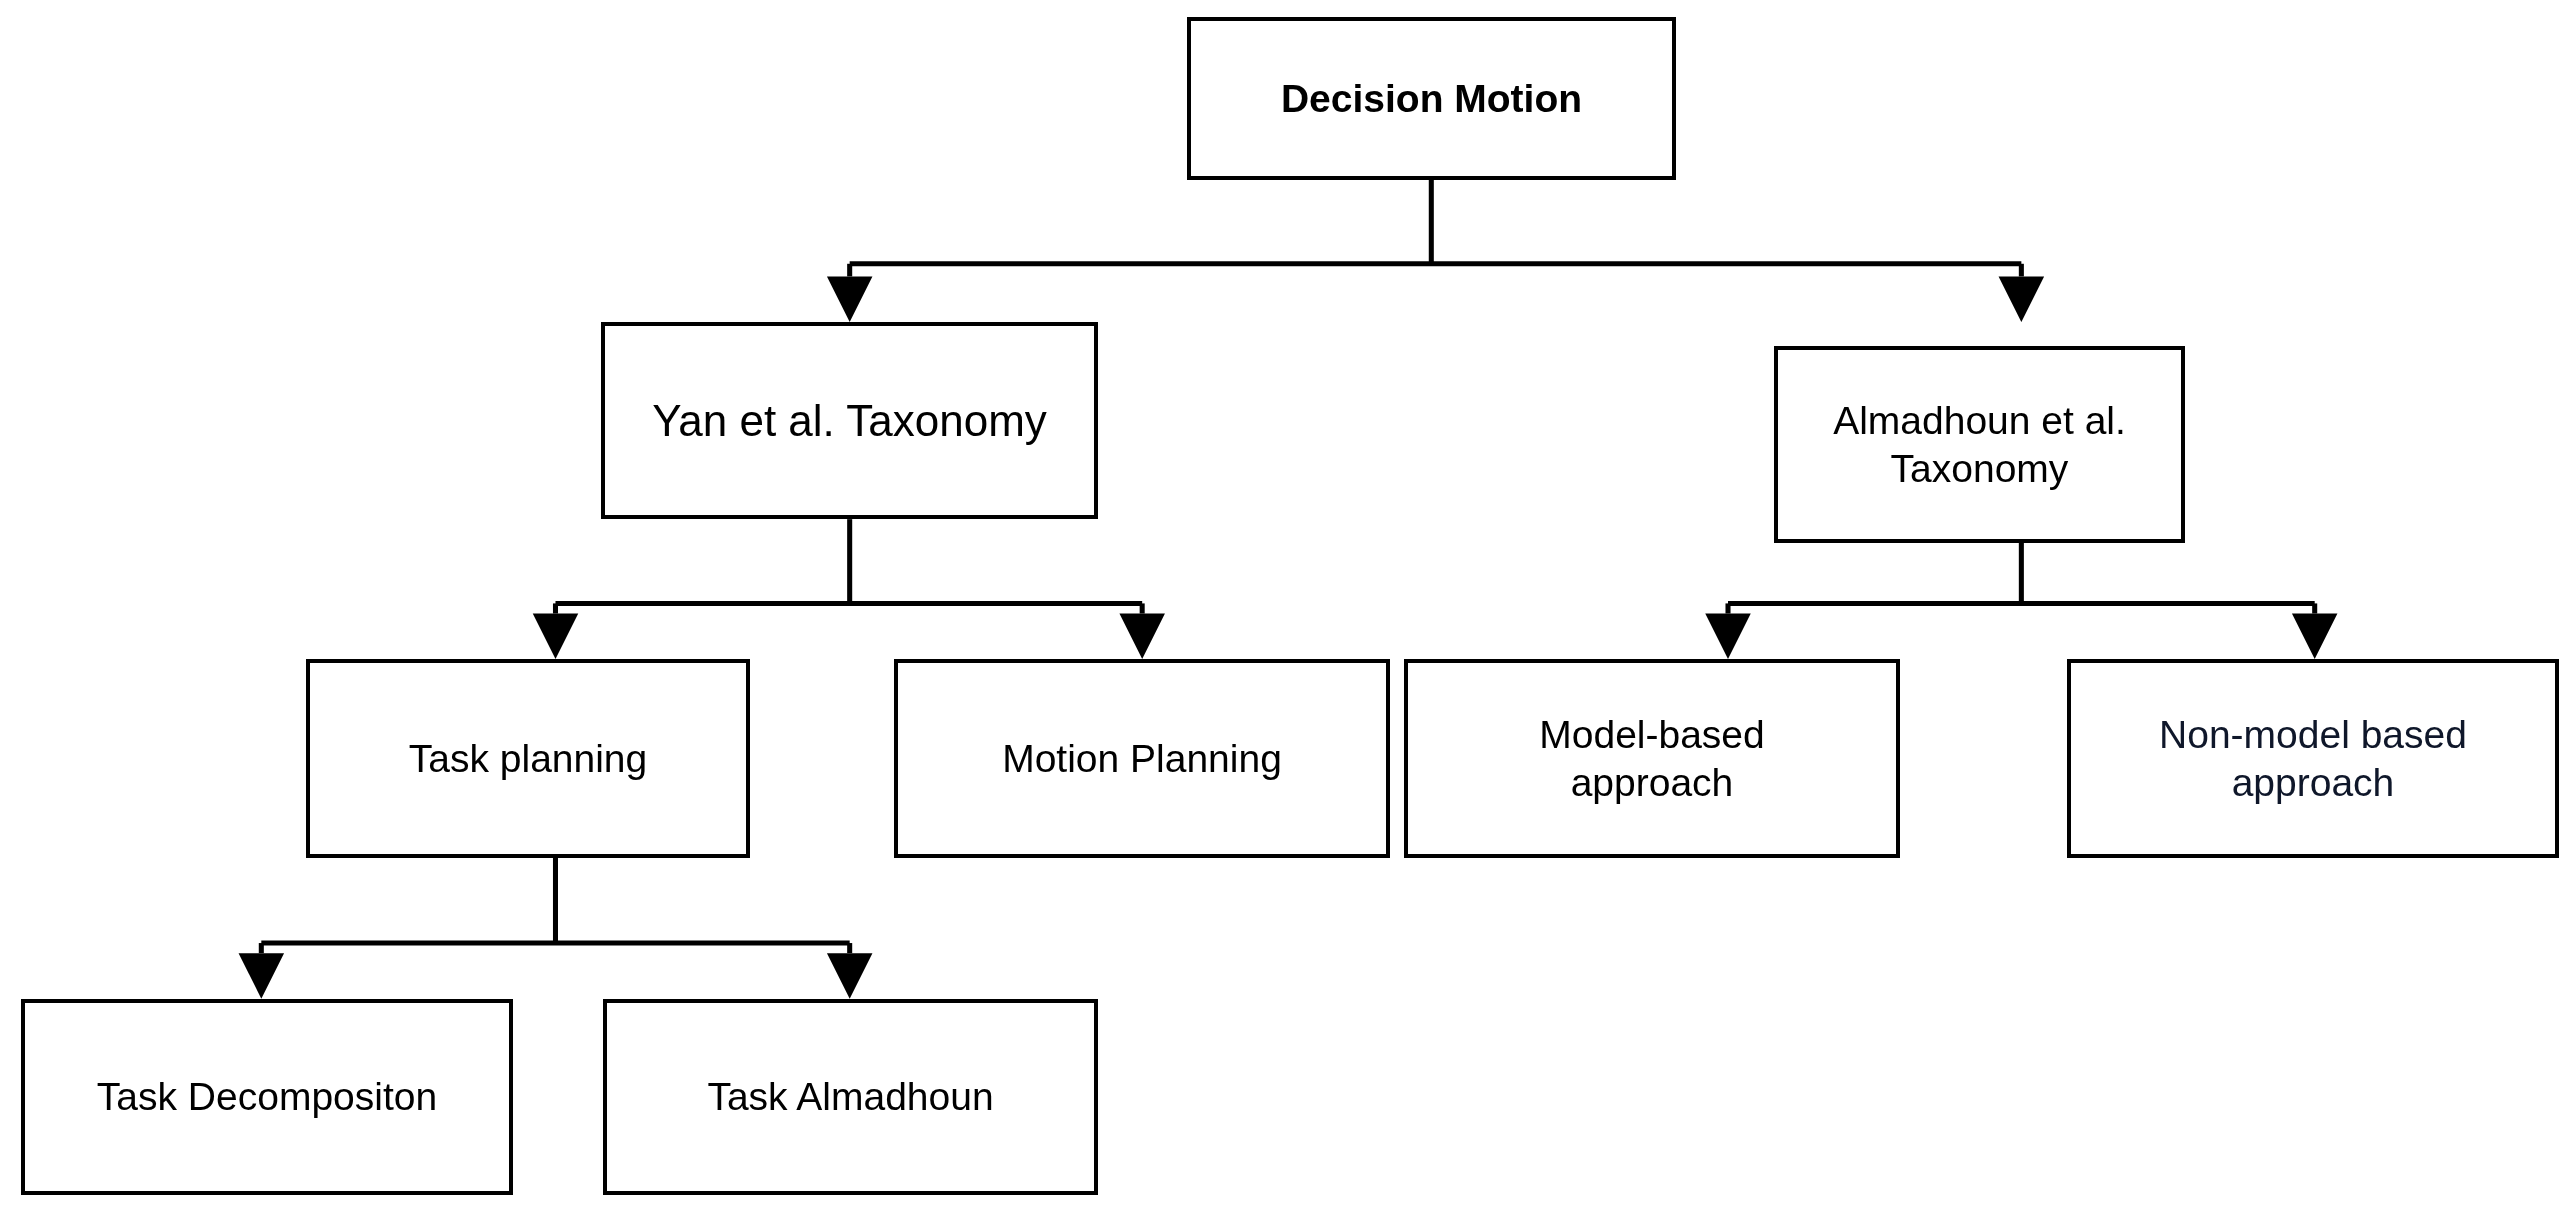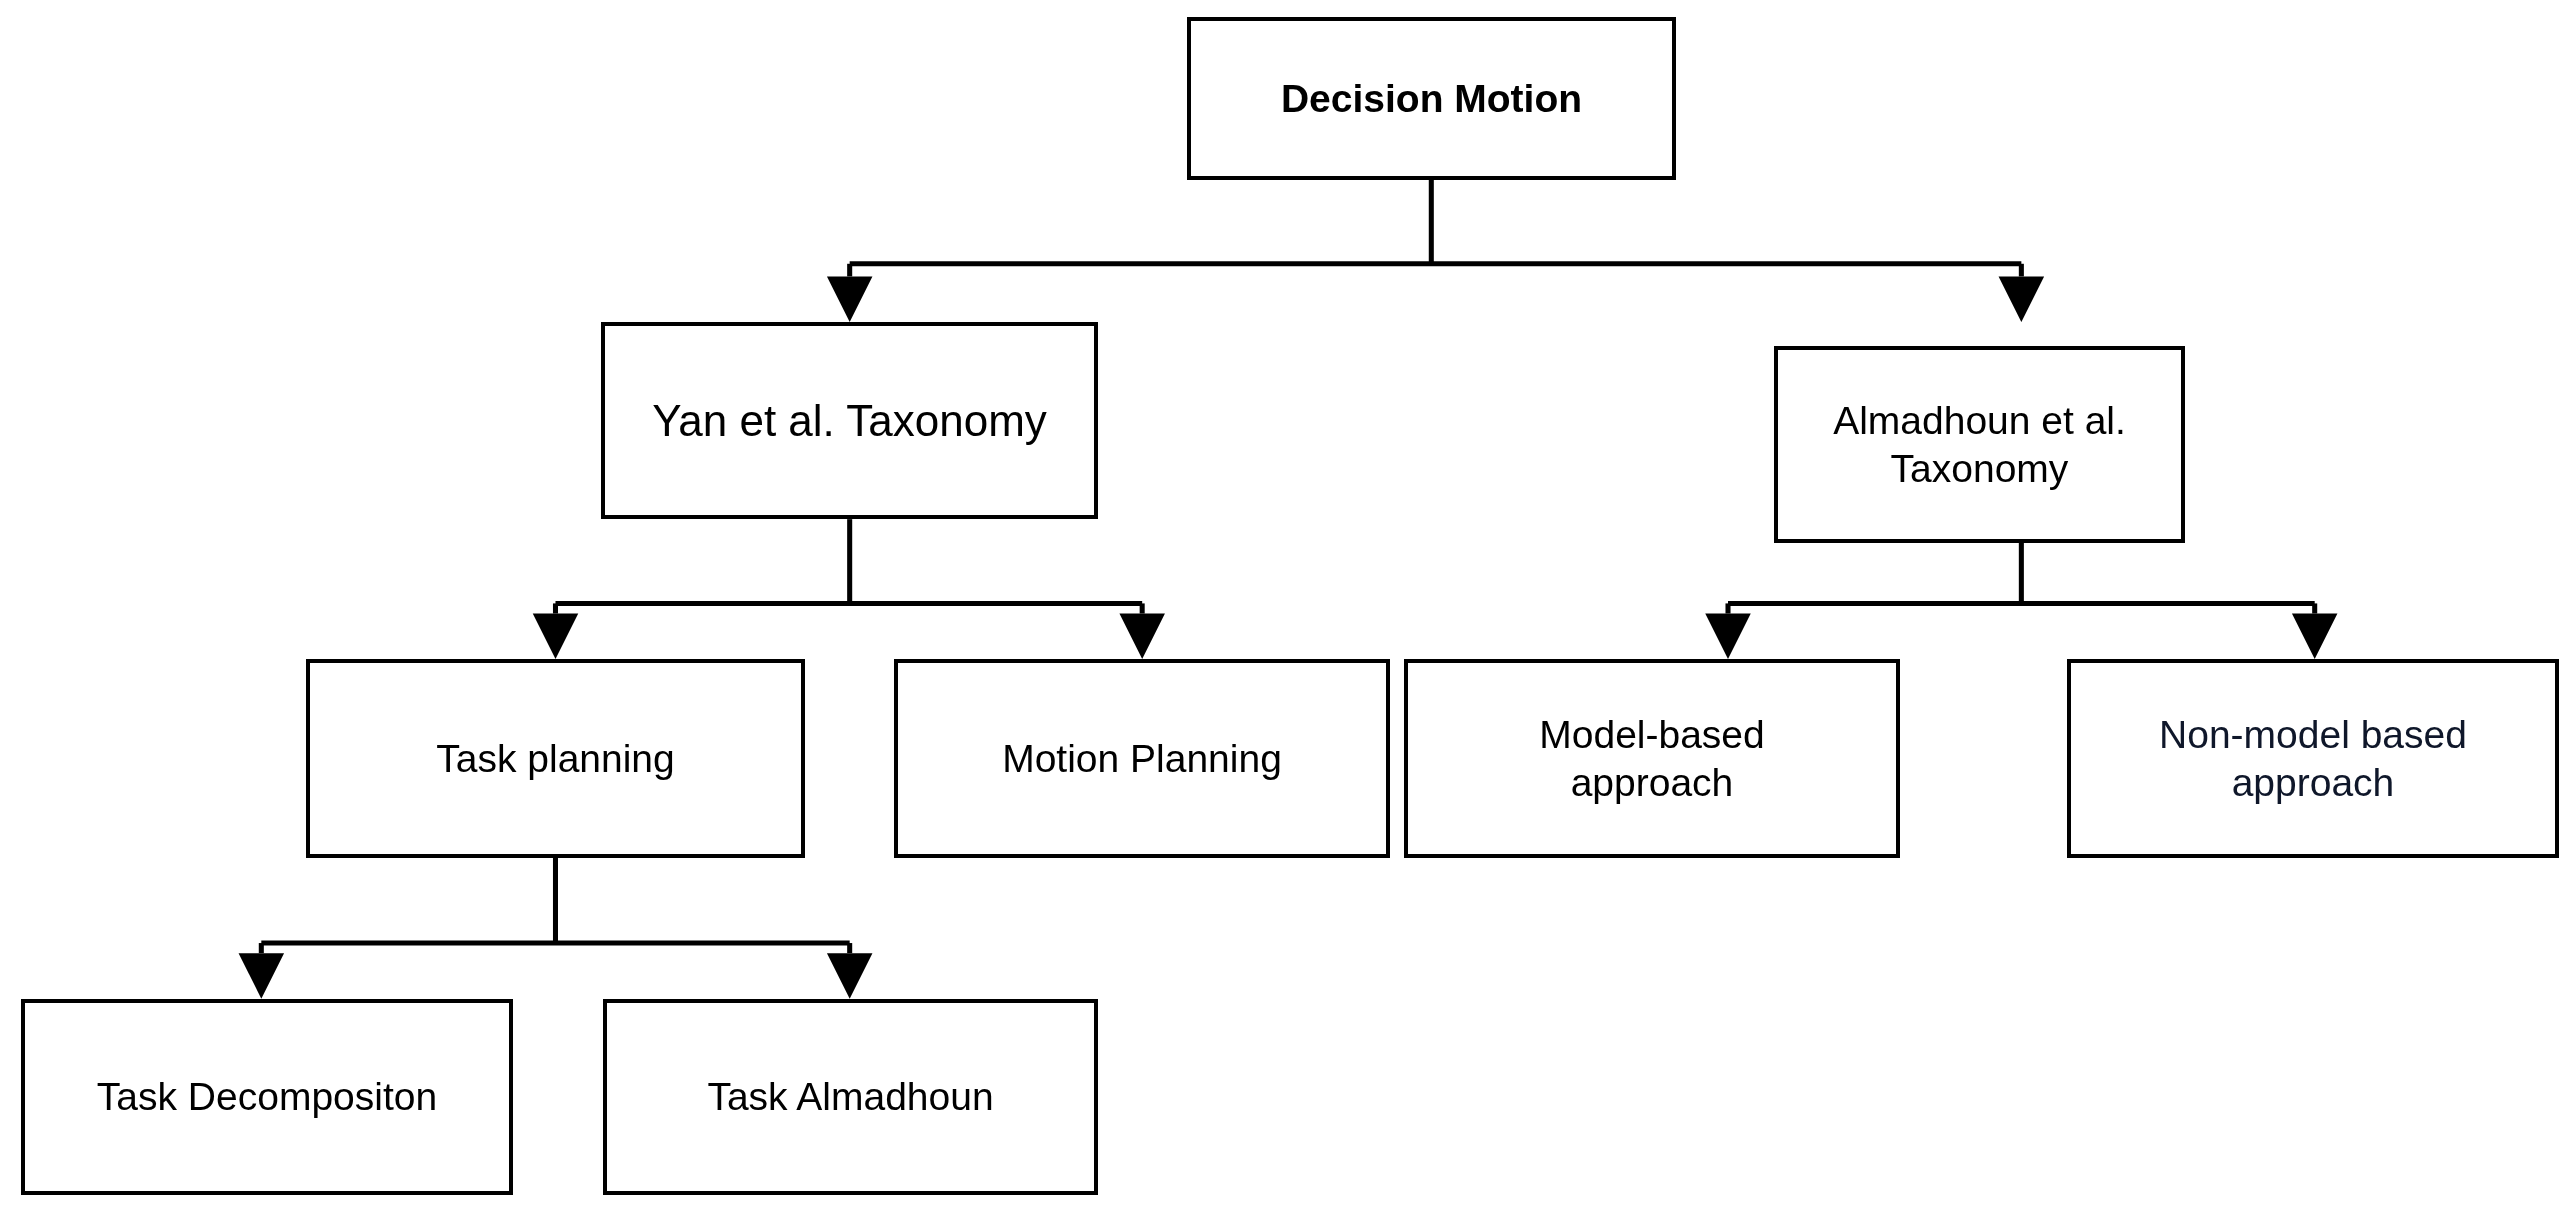--- a/index.html
+++ b/index.html
@@ -84,21 +84,21 @@
       <div class="node-box" style="left: 1187px; top: 17px; width: 489px; height: 163px; border-width: 4.2px; border-color: rgb(0, 0, 0); background: rgb(255, 255, 255);">
         <span class="node-label bold" style="color: rgb(0, 0, 0); font-size: 39px;">Decision Motion</span>
       </div>
       <div class="node-box" style="left: 601px; top: 322px; width: 497px; height: 197px; border-width: 4.2px; border-color: rgb(0, 0, 0); background: rgb(255, 255, 255);">
         <span class="node-label" style="color: rgb(0, 0, 0); font-size: 44px;">Yan et al. Taxonomy</span>
       </div>
       <div class="node-box" style="left: 1774px; top: 322px; width: 411px; height: 197px; border-width: 4.2px; border-color: rgb(0, 0, 0); background: rgb(255, 255, 255); margin-top: 24px;">
         <span class="node-label" style="color: rgb(0, 0, 0); font-size: 39px;">Almadhoun et al.
 Taxonomy</span>
       </div>
-      <div class="node-box" style="left: 306px; top: 659px; width: 499px; height: 199px; border-width: 4.2px; border-color: rgb(0, 0, 0); background: rgb(255, 255, 255);">
+      <div class="node-box" style="left: 306px; top: 659px; width: 444px; height: 199px; border-width: 4.2px; border-color: rgb(0, 0, 0); background: rgb(255, 255, 255);">
         <span class="node-label" style="color: rgb(0, 0, 0); font-size: 39px;">Task planning</span>
       </div>
       <div class="node-box" style="left: 894px; top: 659px; width: 496px; height: 199px; border-width: 4.2px; border-color: rgb(0, 0, 0); background: rgb(255, 255, 255); text-align: right;">
         <span class="node-label" style="color: rgb(0, 0, 0); font-size: 39px;">Motion Planning</span>
       </div>
       <div class="node-box" style="left: 1404px; top: 659px; width: 496px; height: 199px; border-width: 4.2px; border-color: rgb(0, 0, 0); background: rgb(255, 255, 255);">
         <span class="node-label" style="color: rgb(0, 0, 0); font-size: 39px;">Model-based
 approach</span>
       </div>
       <div class="node-box" style="left: 2067px; top: 659px; width: 492px; height: 199px; border-width: 4.2px; border-color: rgb(0, 0, 0); background: rgb(255, 255, 255);">

